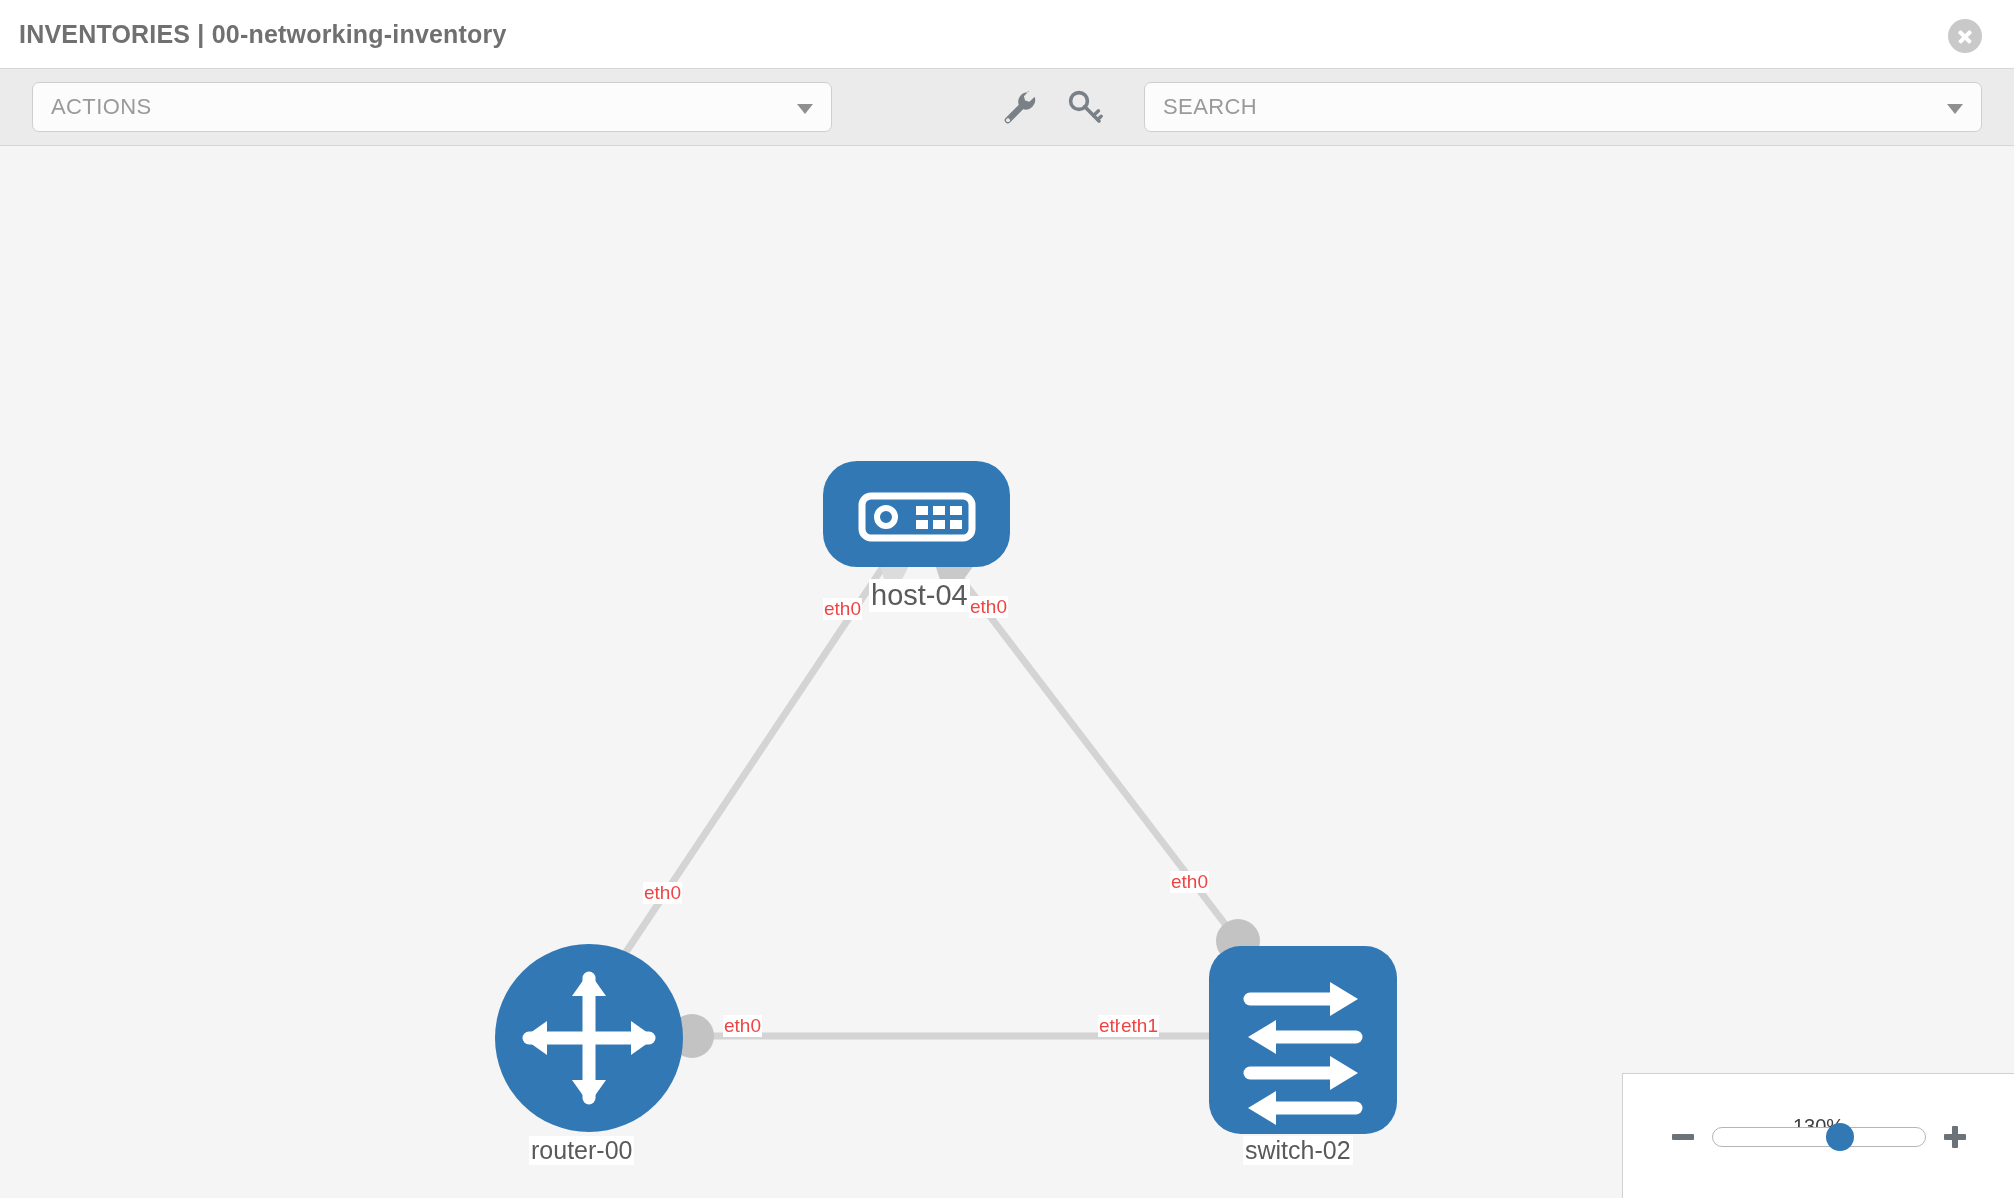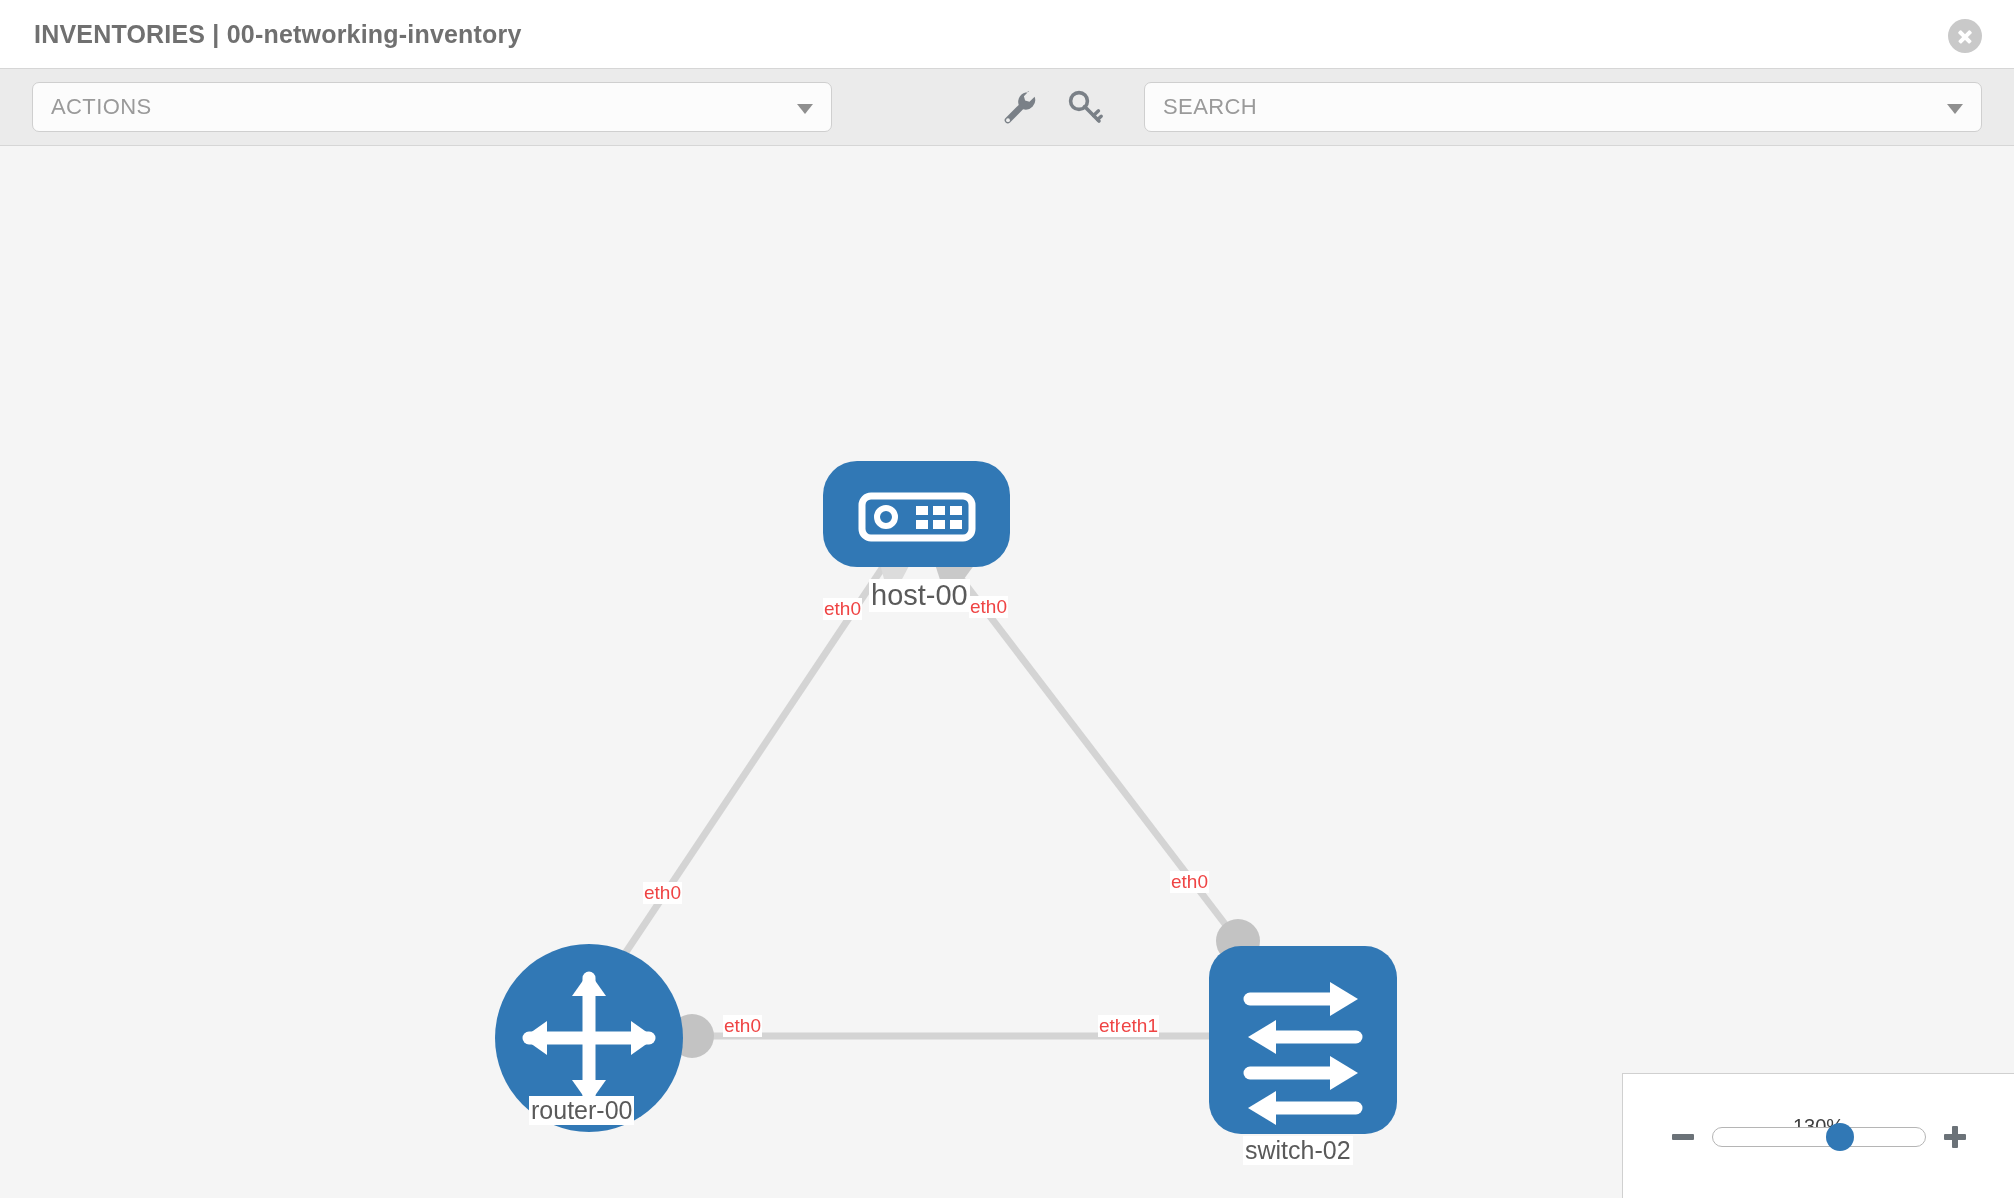--- a/index.html
+++ b/index.html
@@ -10,21 +10,21 @@
     overflow: hidden;
   }
 
   
   .header {
     position: relative;
     height: 68px;
     background: #ffffff;
     display: flex;
     align-items: center;
-    padding: 0 34px;
+    padding: 0 19px;
   }
   .page-title {
     font-size: 25px;
     font-weight: bold;
     color: #707070;
     letter-spacing: .2px;
     white-space: nowrap;
   }
   .close-icon {
     position: absolute;
@@ -282,22 +282,22 @@
       </g>
       <g fill="#ffffff">
         <polygon points="1358,853 1330,836 1330,870"></polygon>
         <polygon points="1248,891 1276,874 1276,908"></polygon>
         <polygon points="1358,927 1330,910 1330,944"></polygon>
         <polygon points="1248,962 1276,945 1276,979"></polygon>
       </g>
     </g>
   </svg>
 
-  <div class="node-label" style="left:869px; top:433px; font-size:29px;">host-00</div>
-  <div class="node-label" style="left:529px; top:950px;">router-00</div>
+  <div class="node-label" style="left:869px; top:433px; font-size:29px;">host-04</div>
+  <div class="node-label" style="left:529px; top:990px;">router-00</div>
   <div class="node-label" style="left:1243px; top:990px;">switch-02</div>
 
   <div class="port-label" style="left:823px;  top:452px;">eth0</div>
   <div class="port-label" style="left:969px;  top:450px;">eth0</div>
   <div class="port-label" style="left:643px;  top:736px;">eth0</div>
   <div class="port-label" style="left:1170px; top:725px;">eth0</div>
   <div class="port-label" style="left:723px;  top:869px;">eth0</div>
   <div class="port-label" style="left:1098px; top:869px;">eth</div>
   <div class="port-label" style="left:1120px; top:869px;">eth1</div>
 

